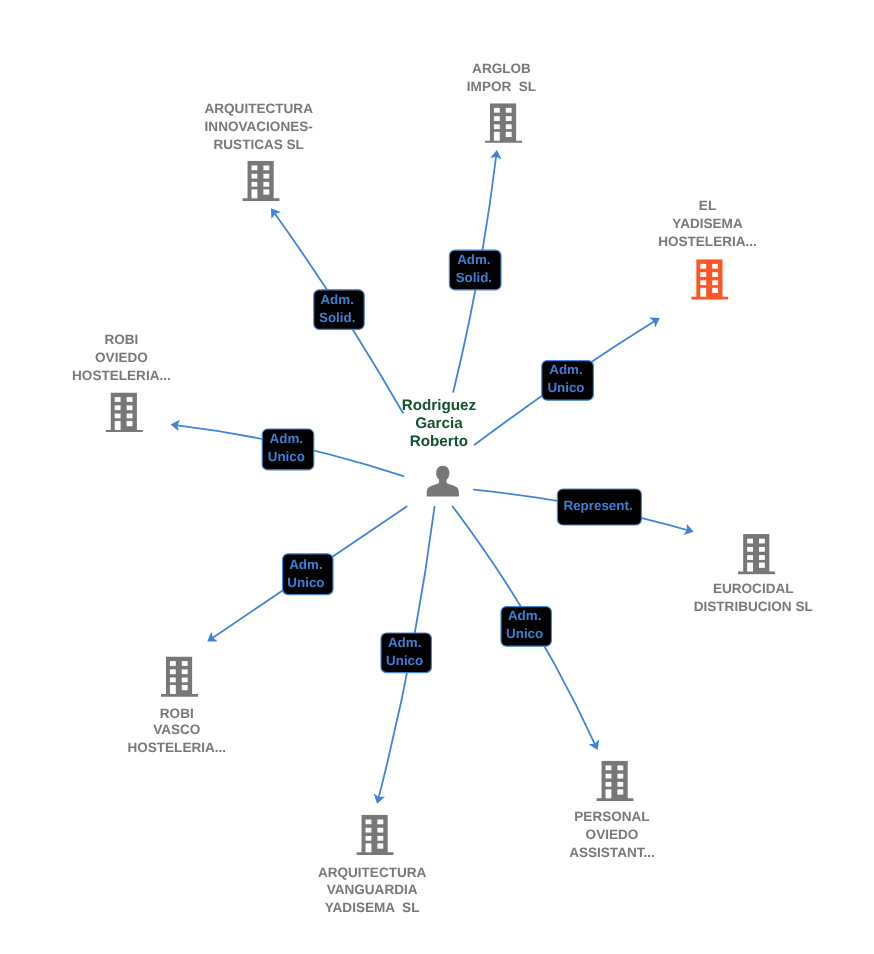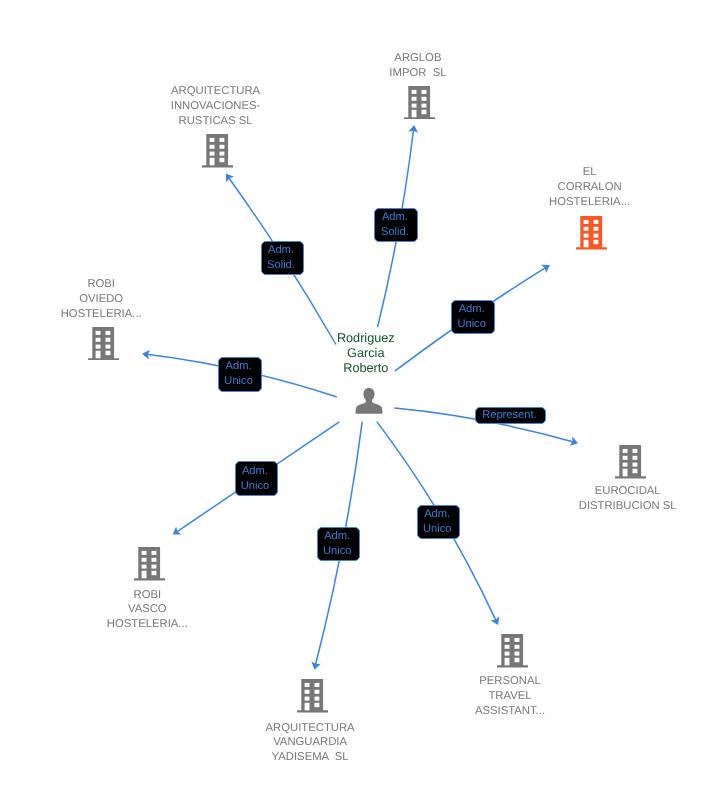--- a/index.html
+++ b/index.html
@@ -1,19 +1,19 @@
 <!DOCTYPE html>
 <html><head>
 <meta charset="utf-8">
 <title>Relationship Graph</title>
 <style>
   html,body{margin:0;padding:0;}
   body{width:728px;height:795px;background:#ffffff;-webkit-font-smoothing:antialiased;text-rendering:geometricPrecision;
        font-family:"Liberation Sans",sans-serif;overflow:hidden;position:relative;}
-  #stage{position:absolute;left:0;top:0;width:728px;height:795px;}
+  #stage{position:absolute;left:0;top:0;width:728px;height:795px;font-weight:bold;}
   svg#edges{position:absolute;left:0;top:0;width:728px;height:795px;pointer-events:none;}
   .node{position:absolute;}
   .node-label{position:absolute;text-align:center;color:#787878;font-size:11.3px;
        line-height:14.9px;white-space:pre-wrap;}
   .node-label.center{font-size:12.7px;line-height:14.9px;color:#14532d;}
   .chip{position:absolute;border:1.5px solid #4584d9;background:#000000;
        border-radius:5px;color:#3d7fd4;font-size:11.15px;line-height:15px;
        text-align:center;box-sizing:border-box;white-space:pre-line;
        display:flex;align-items:center;justify-content:center;padding-right:2.6px;}
   .logo{position:absolute;margin-top:33px;}
@@ -79,21 +79,21 @@
             <rect x="7.6" y="10.8" width="4.9" height="4.0"></rect>
             <rect x="7.6" y="17.6" width="4.9" height="4.0"></rect>
             <rect x="7.6" y="23.8" width="4.9" height="7.5"></rect>
             <rect x="17.5" y="3.9" width="4.9" height="4.0"></rect>
             <rect x="17.5" y="10.8" width="4.9" height="4.0"></rect>
             <rect x="17.5" y="17.6" width="4.9" height="4.0"></rect>
             <rect x="17.5" y="23.8" width="4.9" height="4.4"></rect>
           </g>
         </svg></div>
       <div class="node-label" style="left: 531.6px; top: 165.4px; width: 116px;">EL
-CORRALON
+YADISEMA
 HOSTELERIA...</div>
       <div class="node" style="left: 87.5px; top: 326.6px;"><svg width="31.2" height="33.6" viewBox="0 0 31.2 33.6">
           <path fill="#777777" d="M4.3 0 H26.1 V31.3 H31.2 V33.6 H0 V31.3 H4.3 Z"></path>
           <g fill="#ffffff">
             <rect x="7.6" y="3.9" width="4.9" height="4.0"></rect>
             <rect x="7.6" y="10.8" width="4.9" height="4.0"></rect>
             <rect x="7.6" y="17.6" width="4.9" height="4.0"></rect>
             <rect x="7.6" y="23.8" width="4.9" height="7.5"></rect>
             <rect x="17.5" y="3.9" width="4.9" height="4.0"></rect>
             <rect x="17.5" y="10.8" width="4.9" height="4.0"></rect>
@@ -142,21 +142,21 @@
             <rect x="7.6" y="10.8" width="4.9" height="4.0"></rect>
             <rect x="7.6" y="17.6" width="4.9" height="4.0"></rect>
             <rect x="7.6" y="23.8" width="4.9" height="7.5"></rect>
             <rect x="17.5" y="3.9" width="4.9" height="4.0"></rect>
             <rect x="17.5" y="10.8" width="4.9" height="4.0"></rect>
             <rect x="17.5" y="17.6" width="4.9" height="4.0"></rect>
             <rect x="17.5" y="23.8" width="4.9" height="4.4"></rect>
           </g>
         </svg></div>
       <div class="node-label" style="left: 452px; top: 673.9px; width: 116px;">PERSONAL
-TRAVEL
+OVIEDO
 ASSISTANT...</div>
       <div class="node" style="left: 296.6px; top: 679.4px;"><svg width="31.2" height="33.6" viewBox="0 0 31.2 33.6">
           <path fill="#777777" d="M4.3 0 H26.1 V31.3 H31.2 V33.6 H0 V31.3 H4.3 Z"></path>
           <g fill="#ffffff">
             <rect x="7.6" y="3.9" width="4.9" height="4.0"></rect>
             <rect x="7.6" y="10.8" width="4.9" height="4.0"></rect>
             <rect x="7.6" y="17.6" width="4.9" height="4.0"></rect>
             <rect x="7.6" y="23.8" width="4.9" height="7.5"></rect>
             <rect x="17.5" y="3.9" width="4.9" height="4.0"></rect>
             <rect x="17.5" y="10.8" width="4.9" height="4.0"></rect>
@@ -176,21 +176,21 @@
     </div>
   <div id="chips">
       <div class="chip" style="left: 260.7px; top: 241.1px; width: 43.2px; height: 33.8px;">Adm.
 Solid.</div>
       <div class="chip" style="left: 374.4px; top: 207.9px; width: 43.6px; height: 34.2px;">Adm.
 Solid.</div>
       <div class="chip" style="left: 451.1px; top: 300.1px; width: 43.7px; height: 34.2px;">Adm.
 Unico</div>
       <div class="chip" style="left: 218px; top: 356.9px; width: 43.8px; height: 34.8px;">Adm.
 Unico</div>
-      <div class="chip" style="left: 475px; top: 407.1px; width: 71.4px; height: 17px;">Represent.</div>
+      <div class="chip" style="left: 464px; top: 407.1px; width: 71.4px; height: 31px;">Represent.</div>
       <div class="chip" style="left: 234.8px; top: 461.4px; width: 42.9px; height: 34.5px;">Adm.
 Unico</div>
       <div class="chip" style="left: 316.6px; top: 527.3px; width: 43.8px; height: 34.2px;">Adm.
 Unico</div>
       <div class="chip" style="left: 416.6px; top: 505px; width: 43.8px; height: 34.2px;">Adm.
 Unico</div>
     </div>
   <div class="logo" style="left:648px;top:772px;width:80px;height:23px;">
     <svg width="80" height="23" viewBox="0 0 80 23">
       <g>

